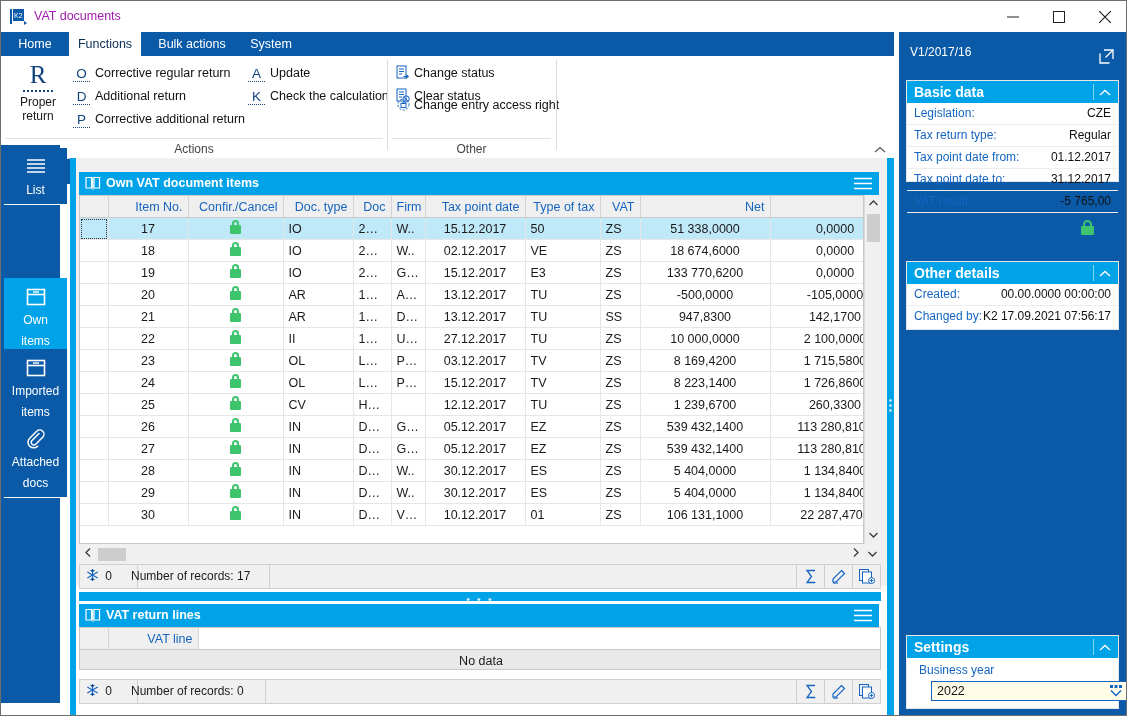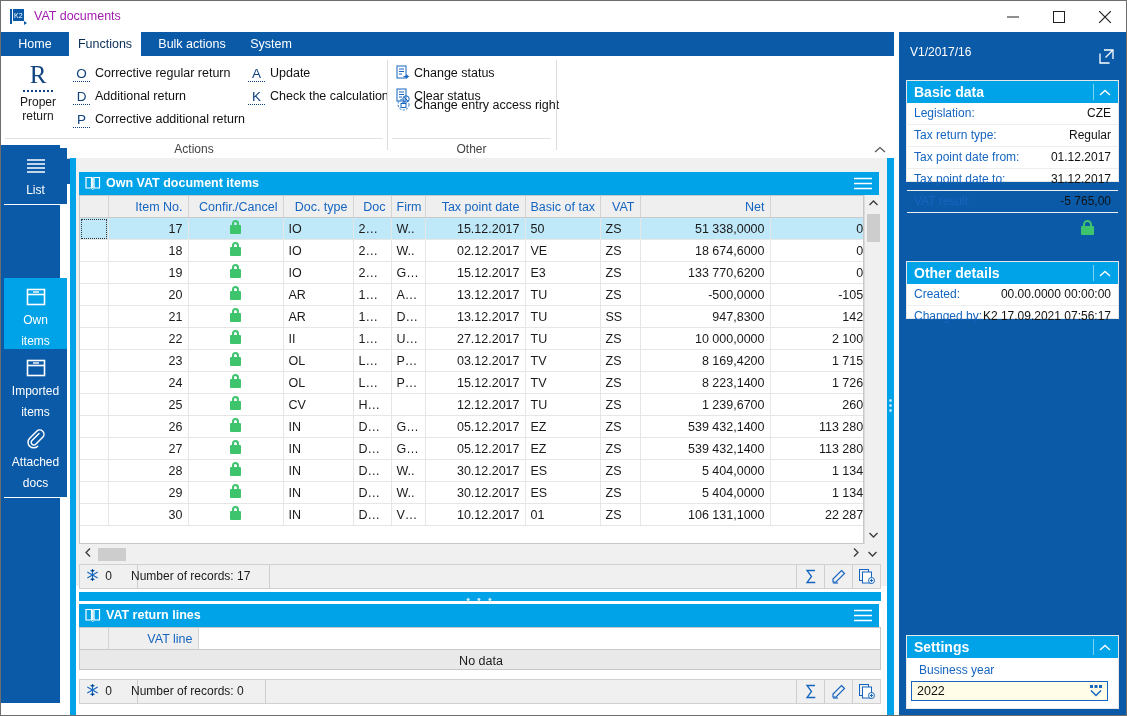--- a/index.html
+++ b/index.html
@@ -62,21 +62,21 @@
     background:#efefef;border-right:1px solid #d4d4d4;border-bottom:1px solid #c9c9c9;
     color:#1565c0;font-weight:normal;font-size:12.5px;height:21px;padding:0 5px;
     white-space:nowrap;overflow:hidden;text-align:right;
   }
   table.grid th.l{text-align:right;}
   table.grid th.c{text-align:right;}
   table.grid td{
     border-right:1px solid #e6e6e6;border-bottom:1px solid #e6e6e6;
     height:21px;padding:0 5px;font-size:12.5px;color:#1a1a1a;white-space:nowrap;overflow:hidden;
   }
-  table.grid td.num{text-align:right;margin-left:20px;}
+  table.grid td.num{text-align:center;margin-left:20px;}
   table.grid td.ctr{text-align:center;}
   table.grid tr.sel td{background:#bfe8f9;}
   td.rowmark{background:#fff;}
   tr.sel td.rowmark{background:#9fdcf4;outline:1px dotted #333;outline-offset:-2px;}
   .lock{display:inline-block;width:11px;height:9px;background:#3ec46d;border-radius:1px;position:relative;vertical-align:-1px;}
   .lock:before{content:"";position:absolute;left:2px;top:-5px;width:7px;height:6px;border:2px solid #3ec46d;border-bottom:none;border-radius:4px 4px 0 0;box-sizing:border-box;}
 
   
   .vsb{position:absolute;background:#f0f0f0;border-left:1px solid #dcdcdc;width:17px;}
   .vsb .arr{position:absolute;left:0;width:17px;height:17px;text-align:center;line-height:17px;font-size:9px;color:#444;cursor:default;}
@@ -104,21 +104,21 @@
   .card{position:absolute;left:7px;width:213px;background:#fff;border:1px solid #e7e7e7;box-sizing:border-box;}
   .card-head{height:22px;background:#00a2e8;color:#fff;font-weight:bold;font-size:14px;line-height:22px;padding-left:7px;position:relative;cursor:default;}
   .card-head .chev{position:absolute;right:7px;top:0;line-height:22px;font-size:11px;font-weight:normal;}
   .card-head .vline{position:absolute;right:24px;top:3px;width:1px;height:16px;background:#7fd3f5;}
   .kv{position:relative;height:21px;border-bottom:1px solid #eee;}
   .kv .k{position:absolute;left:7px;top:3px;font-size:12px;color:#1565c0;}
   .kv .v{position:absolute;right:7px;top:3px;font-size:12px;color:#111;}
   .kv.lockrow{height:26px;border-bottom:none;}
   .kv.lockrow .lk{position:absolute;right:22px;top:6px;}
   .field-label{position:absolute;left:12px;font-size:12px;color:#1565c0;}
-  .combo{position:absolute;left:4px;width:197px;height:20px;background:#fffde8;border:1px solid #1565c0;box-sizing:border-box;}
+  .combo{position:absolute;left:24px;width:197px;height:20px;background:#fffde8;border:1px solid #1565c0;box-sizing:border-box;}
   .combo .val{position:absolute;left:5px;top:2px;font-size:12.5px;color:#111;}
   .combo .drop{position:absolute;right:3px;top:1px;color:#1565c0;cursor:default;}
 </style>
 </head>
 <body>
 
 <div id="app">
 
   <div class="titlebar">
     <span class="tb-icon">
@@ -313,21 +313,21 @@
         </colgroup>
         <thead>
             <tr>
               <th class="l"></th>
               <th class="">Item No.</th>
               <th class="c">Confir./Cancel</th>
               <th class="l">Doc. type</th>
               <th class="l">Doc</th>
               <th class="l">Firm</th>
               <th class="">Tax point date</th>
-              <th class="l">Basic of tax</th>
+              <th class="l">Type of tax</th>
               <th class="l">VAT</th>
               <th class="">Net</th>
               <th class="">VAT</th>
             </tr>
           </thead>
         <tbody>
             <tr class="sel">
               <td class="rowmark"></td>
               <td class="num">17</td>
               <td class="ctr"><span class="lock"></span></td>
@@ -705,21 +705,21 @@
       <div class="kv lockrow">
         <span class="lk">
           <svg width="17" height="17" viewBox="0 0 17 17">
             <rect x="2" y="7" width="13" height="9" rx="1" fill="#3ec46d"></rect>
             <path d="M5 7V5.4a3.5 3.5 0 0 1 7 0V7" fill="none" stroke="#3ec46d" stroke-width="2"></path>
           </svg>
         </span>
       </div>
     </div>
 
-    <div class="card" style="top:229px;height:58px;">
+    <div class="card" style="top:229px;height:69px;">
       <div class="card-head">
         <span>Other details</span>
         <span class="vline"></span>
         <span class="chev">
           <svg width="12" height="7" viewBox="0 0 12 7">
               <path d="M1 6L6 1.4L11 6" fill="none" stroke="#fff" stroke-width="1.3"></path>
             </svg>
         </span>
       </div>
       <div class="kv">

